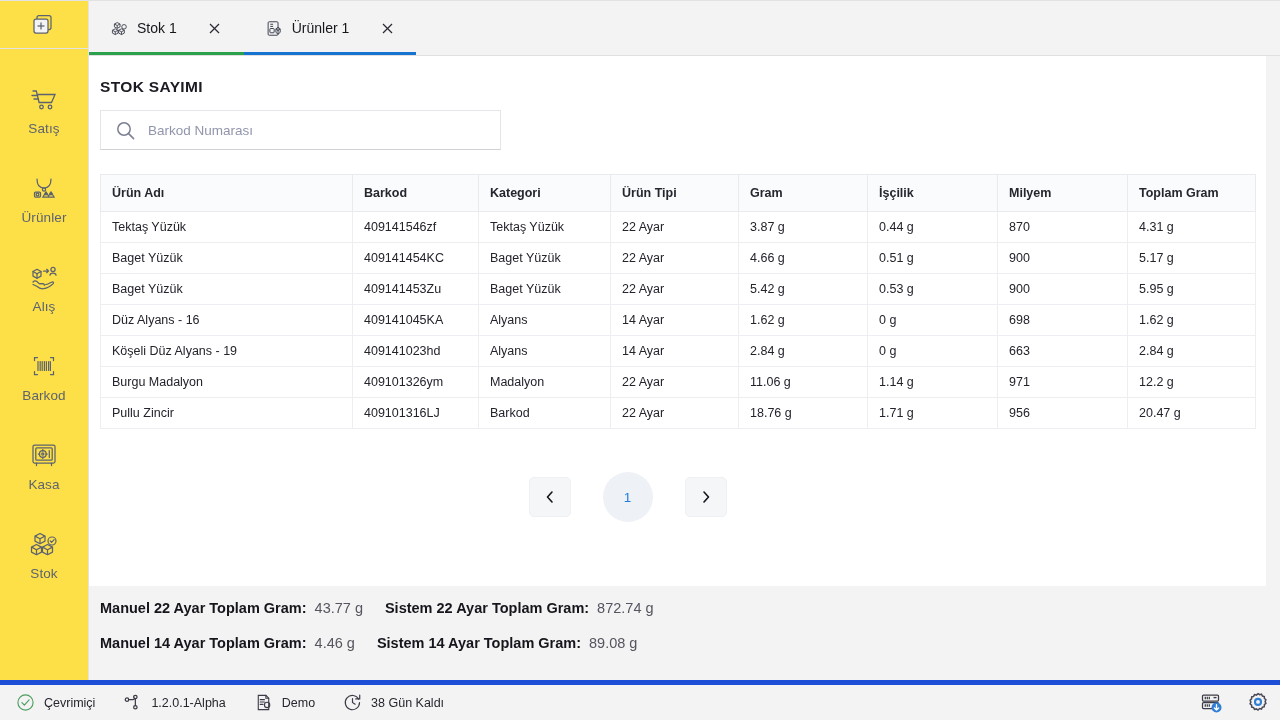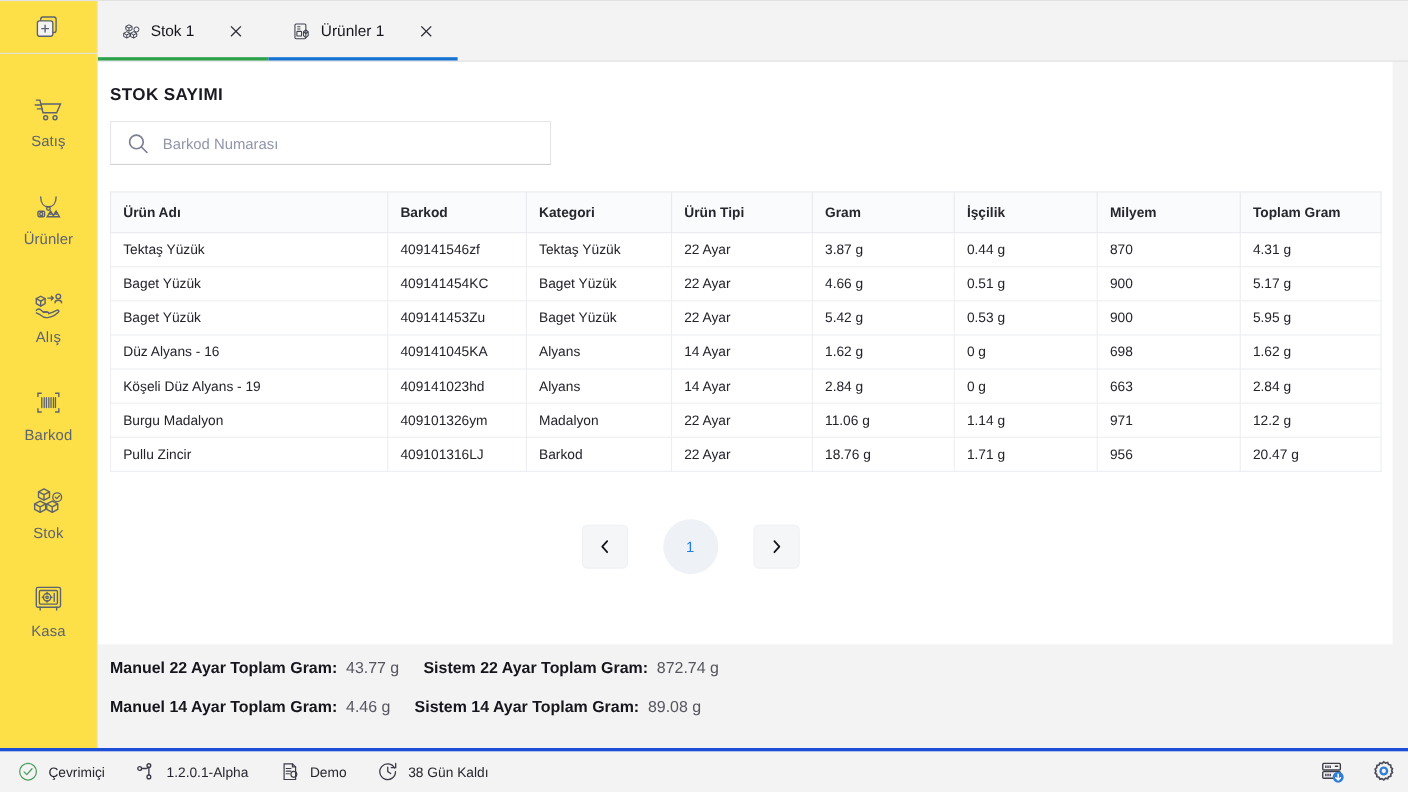--- a/index.html
+++ b/index.html
@@ -200,21 +200,21 @@
   }
   .sum-label { font-size: 14.5px; font-weight: bold; color: #15151c; }
   .sum-value { font-size: 14.5px; color: #55555f; margin-left: 8px; }
   .sum-gap { width: 22px; }
 
   
   .statusbar {
     height: 40px; min-height: 40px;
     display: flex; align-items: center;
     background: #f3f3f3;
-    border-top: 3px solid #1d4ed8;
+    border-top: 5px solid #1d4ed8;
     padding: 0 14px 0 16px;
     position: relative;
   }
   .status-item {
     display: flex; align-items: center; gap: 9px;
     margin-right: 28px; color: #2d2d37;
   }
   .status-icon { width: 19px; height: 19px; display: block; color: #3c3c48; flex: 0 0 auto; }
   .status-label { font-size: 12.5px; color: #26262f; }
   .status-right { position: absolute; right: 10px; display: flex; align-items: center; gap: 22px; }
@@ -286,51 +286,51 @@
               <line x1="9" y1="10.5" x2="9" y2="19.5"></line>
               <line x1="11.2" y1="10.5" x2="11.2" y2="19.5"></line>
               <line x1="13.2" y1="10.5" x2="13.2" y2="19.5"></line>
               <line x1="15.4" y1="10.5" x2="15.4" y2="19.5"></line>
               <line x1="17.4" y1="10.5" x2="17.4" y2="19.5"></line>
               <line x1="19.6" y1="10.5" x2="19.6" y2="19.5"></line>
               <line x1="21.4" y1="10.5" x2="21.4" y2="19.5"></line>
             </g>
           </svg>
           <div class="nav-label">Barkod</div>
-        </div>
-
-        <div class="nav-item">
-          <svg class="nav-icon" viewBox="0 0 30 30" fill="none" stroke="currentColor" stroke-width="1.25" stroke-linejoin="round">
-            <path d="M11 4.5l5 2.6v5l-5 2.6-5-2.6v-5z"></path>
-            <path d="M6 7.1l5 2.6 5-2.6M11 9.7v5"></path>
-            <path d="M7.5 15.5l5 2.6v5l-5 2.6-5-2.6v-5z"></path>
-            <path d="M2.5 18.1l5 2.6 5-2.6M7.5 20.7v5"></path>
-            <path d="M18.5 15.5l5 2.6v5l-5 2.6-5-2.6v-5z"></path>
-            <path d="M13.5 18.1l5 2.6 5-2.6M18.5 20.7v5"></path>
-            <circle cx="23" cy="12" r="4" stroke-width="1.2"></circle>
-            <path d="M21.3 12l1.3 1.3 2.5-2.6" stroke-width="1.2" stroke-linecap="round"></path>
-          </svg>
-          <div class="nav-label">Stok</div>
         </div>
 
         <div class="nav-item">
           <svg class="nav-icon" viewBox="0 0 30 30" fill="none" stroke="currentColor" stroke-width="1.25" stroke-linecap="round">
             <rect x="4" y="5" width="22" height="18" rx="1.5"></rect>
             <rect x="6.8" y="7.8" width="16.4" height="12.4" rx="1"></rect>
             <circle cx="13.8" cy="14" r="3.4"></circle>
             <circle cx="13.8" cy="14" r="1.1"></circle>
             <line x1="13.8" y1="9.6" x2="13.8" y2="11"></line>
             <line x1="13.8" y1="17" x2="13.8" y2="18.4"></line>
             <line x1="9.4" y1="14" x2="10.8" y2="14"></line>
             <line x1="16.8" y1="14" x2="18.2" y2="14"></line>
             <line x1="20.3" y1="10.5" x2="20.3" y2="17.5"></line>
             <line x1="7.5" y1="23" x2="7.5" y2="25.5"></line>
             <line x1="22.5" y1="23" x2="22.5" y2="25.5"></line>
           </svg>
           <div class="nav-label">Kasa</div>
+        </div>
+
+        <div class="nav-item">
+          <svg class="nav-icon" viewBox="0 0 30 30" fill="none" stroke="currentColor" stroke-width="1.25" stroke-linejoin="round">
+            <path d="M11 4.5l5 2.6v5l-5 2.6-5-2.6v-5z"></path>
+            <path d="M6 7.1l5 2.6 5-2.6M11 9.7v5"></path>
+            <path d="M7.5 15.5l5 2.6v5l-5 2.6-5-2.6v-5z"></path>
+            <path d="M2.5 18.1l5 2.6 5-2.6M7.5 20.7v5"></path>
+            <path d="M18.5 15.5l5 2.6v5l-5 2.6-5-2.6v-5z"></path>
+            <path d="M13.5 18.1l5 2.6 5-2.6M18.5 20.7v5"></path>
+            <circle cx="23" cy="12" r="4" stroke-width="1.2"></circle>
+            <path d="M21.3 12l1.3 1.3 2.5-2.6" stroke-width="1.2" stroke-linecap="round"></path>
+          </svg>
+          <div class="nav-label">Stok</div>
         </div>
 
       </div>
     </div>
 
     <div class="main">
 
       <div class="tabstrip">
         <div class="tab" style="--accent:#2aa14a">
           <svg class="tab-icon" viewBox="0 0 30 30" fill="none" stroke="currentColor" stroke-width="1.6" stroke-linejoin="round">

